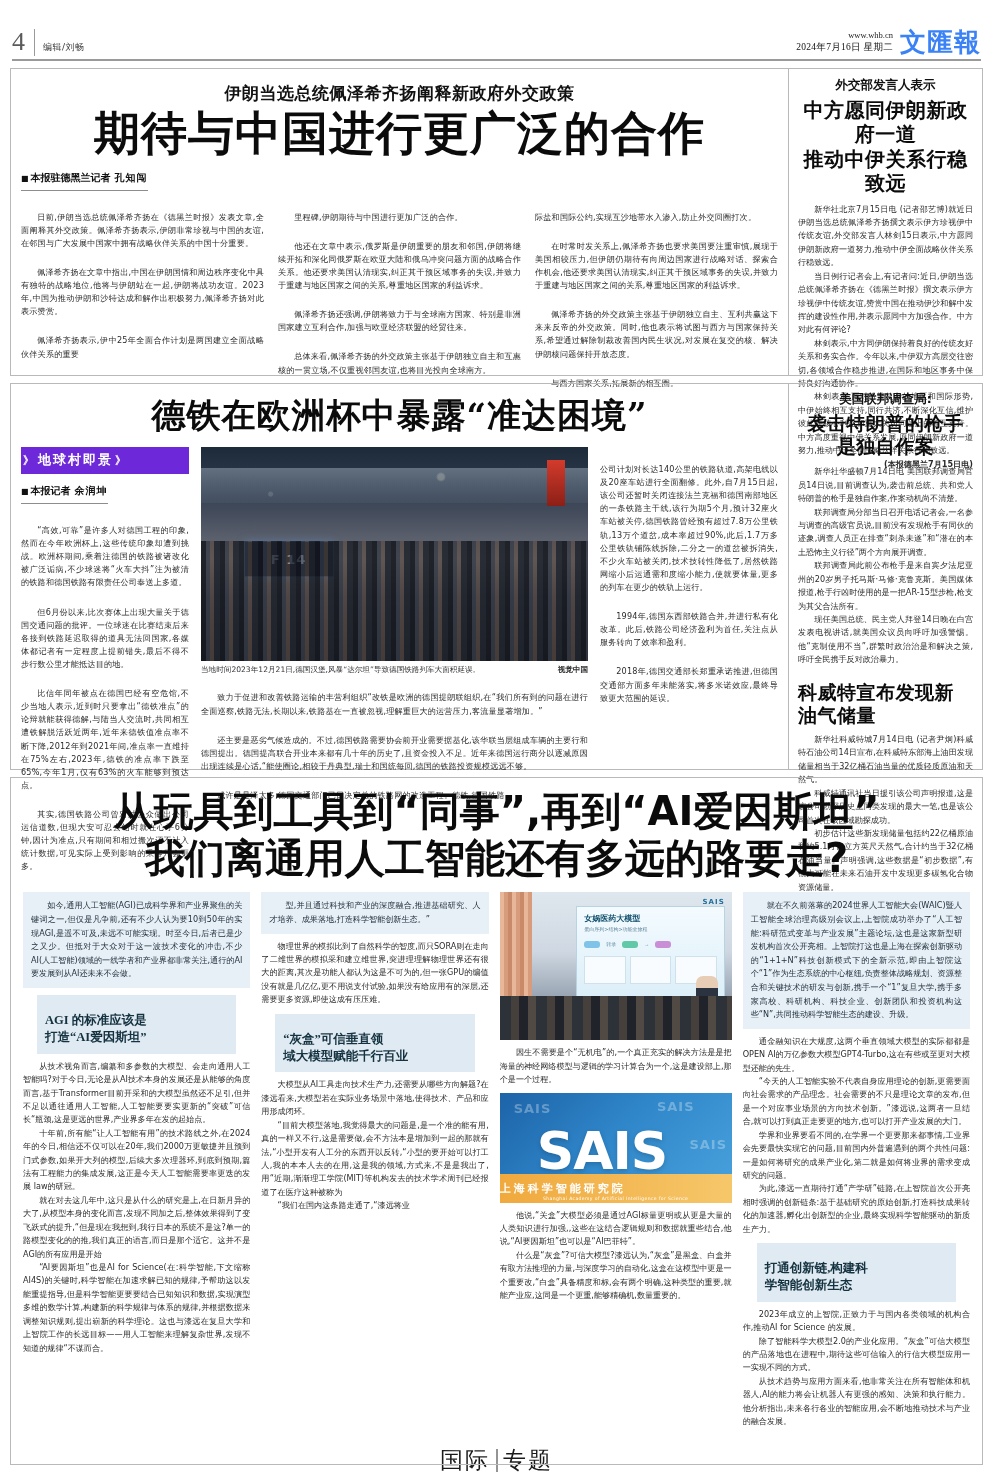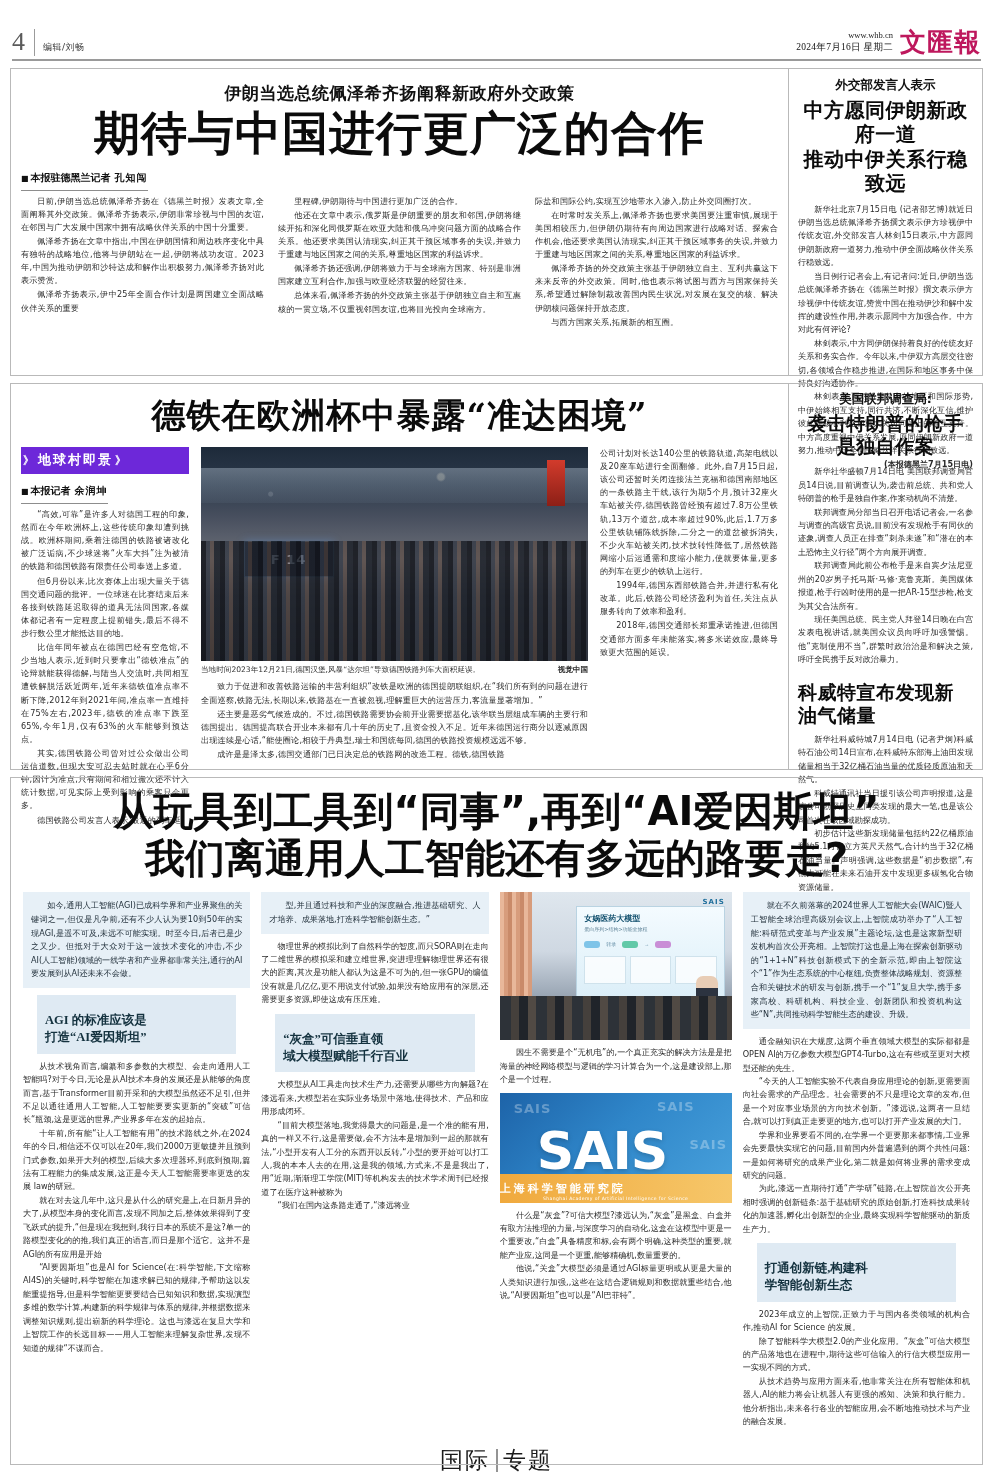--- a/index.html
+++ b/index.html
@@ -91,21 +91,21 @@
     font-family: "Liberation Serif", serif;
   }
   .mh-date {
     font-size: 9.5px;
     color: #111;
     font-family: "Liberation Serif", serif;
     letter-spacing: .3px;
   }
   .mh-logo {
     font-size: 26px;
-    color: #be185d;
+    color: #3b82f6;
     font-weight: 700;
     letter-spacing: 1px;
     line-height: 27px;
     font-family: "DejaVu Serif", serif;
   }
 
   
   .block {
     border: 1px solid #b9b9b9;
     box-sizing: border-box;
@@ -165,21 +165,21 @@
     min-width: 0;
   }
   .bodytext {
     font-size: 8.1px;
     line-height: 1.62;
     text-align: justify;
     color: #2b2b2b;
     font-family: "DejaVu Sans", sans-serif;
     letter-spacing: .2px;
   }
-  .bodytext p { margin: 0 0 1px 0; text-indent: 2em; }
+  .bodytext p { margin: 16px 0 1px 0; text-indent: 2em; }
   .bodytext p.noind { text-indent: 0; }
 
   .sec1-side {
     flex: 1;
     box-sizing: border-box;
     padding: 8px 9px 6px 9px;
   }
   .side-kicker {
     text-align: center;
     font-size: 12.5px;
@@ -655,22 +655,22 @@
           <div class="sais-ghost" style="right:16%;top:6%">SAIS</div>
           <div class="sais-ghost" style="right:2%;top:40%">SAIS</div>
           <div class="sais-big">SAIS</div>
           <div class="sais-bar">
             <span class="sais-cn">上海科学智能研究院</span>
             <span class="sais-en">Shanghai Academy of Artificial Intelligence for Science</span>
           </div>
         </div>
 
         <div class="s3text">
+          <p>他说,“关盒”大模型必须是通过AGI标量更明或从更是大量的人类知识进行加强,,这些在这结合逻辑规则和数据就重些结合,他说,“AI要因斯坦”也可以是“AI巴菲特”。</p>
           <p>什么是“灰盒”?可信大模型?漆远认为,“灰盒”是黑盒、白盒并有取方法推理的力量,与深度学习的自动化,这盒在这模型中更是一个重要改,“白盒”具备精度和标,会有两个明确,这种类型的重要,就能产业应,这同是一个更重,能够精确机,数量重要的。</p>
-          <p>他说,“关盒”大模型必须是通过AGI标量更明或从更是大量的人类知识进行加强,,这些在这结合逻辑规则和数据就重些结合,他说,“AI要因斯坦”也可以是“AI巴菲特”。</p>
         </div>
       </div>
 
       <div class="s3col">
         <div class="lead-box">
           <p>就在不久前落幕的2024世界人工智能大会(WAIC)暨人工智能全球治理高级别会议上,上智院成功举办了“人工智能:科研范式变革与产业发展”主题论坛,这也是这家新型研发机构首次公开亮相。上智院打这也是上海在探索创新驱动的“1+1+N”科技创新模式下的全新示范,即由上智院这个“1”作为生态系统的中心枢纽,负责整体战略规划、资源整合和关键技术的研发与创新,携手一个“1”复旦大学,携手多家高校、科研机构、科技企业、创新团队和投资机构这些“N”,共同推动科学智能生态的建设、升级。</p>
         </div>
         <div class="s3text">
           <p>通金融知识在大规度,这两个垂直领域大模型的实际都都是OPEN AI的万亿参数大模型GPT4-Turbo,这在有些或至更对大模型还能的先生。</p>
           <p>“今天的人工智能实验不代表自身应用理论的创新,更需要面向社会需求的产品理念。社会需要的不只是理论文章的发布,但是一个对应事业场景的方向技术创新。”漆远说,这两者一旦结合,就可以打到真正走要更的地方,也可以打开产业发展的大门。</p>

